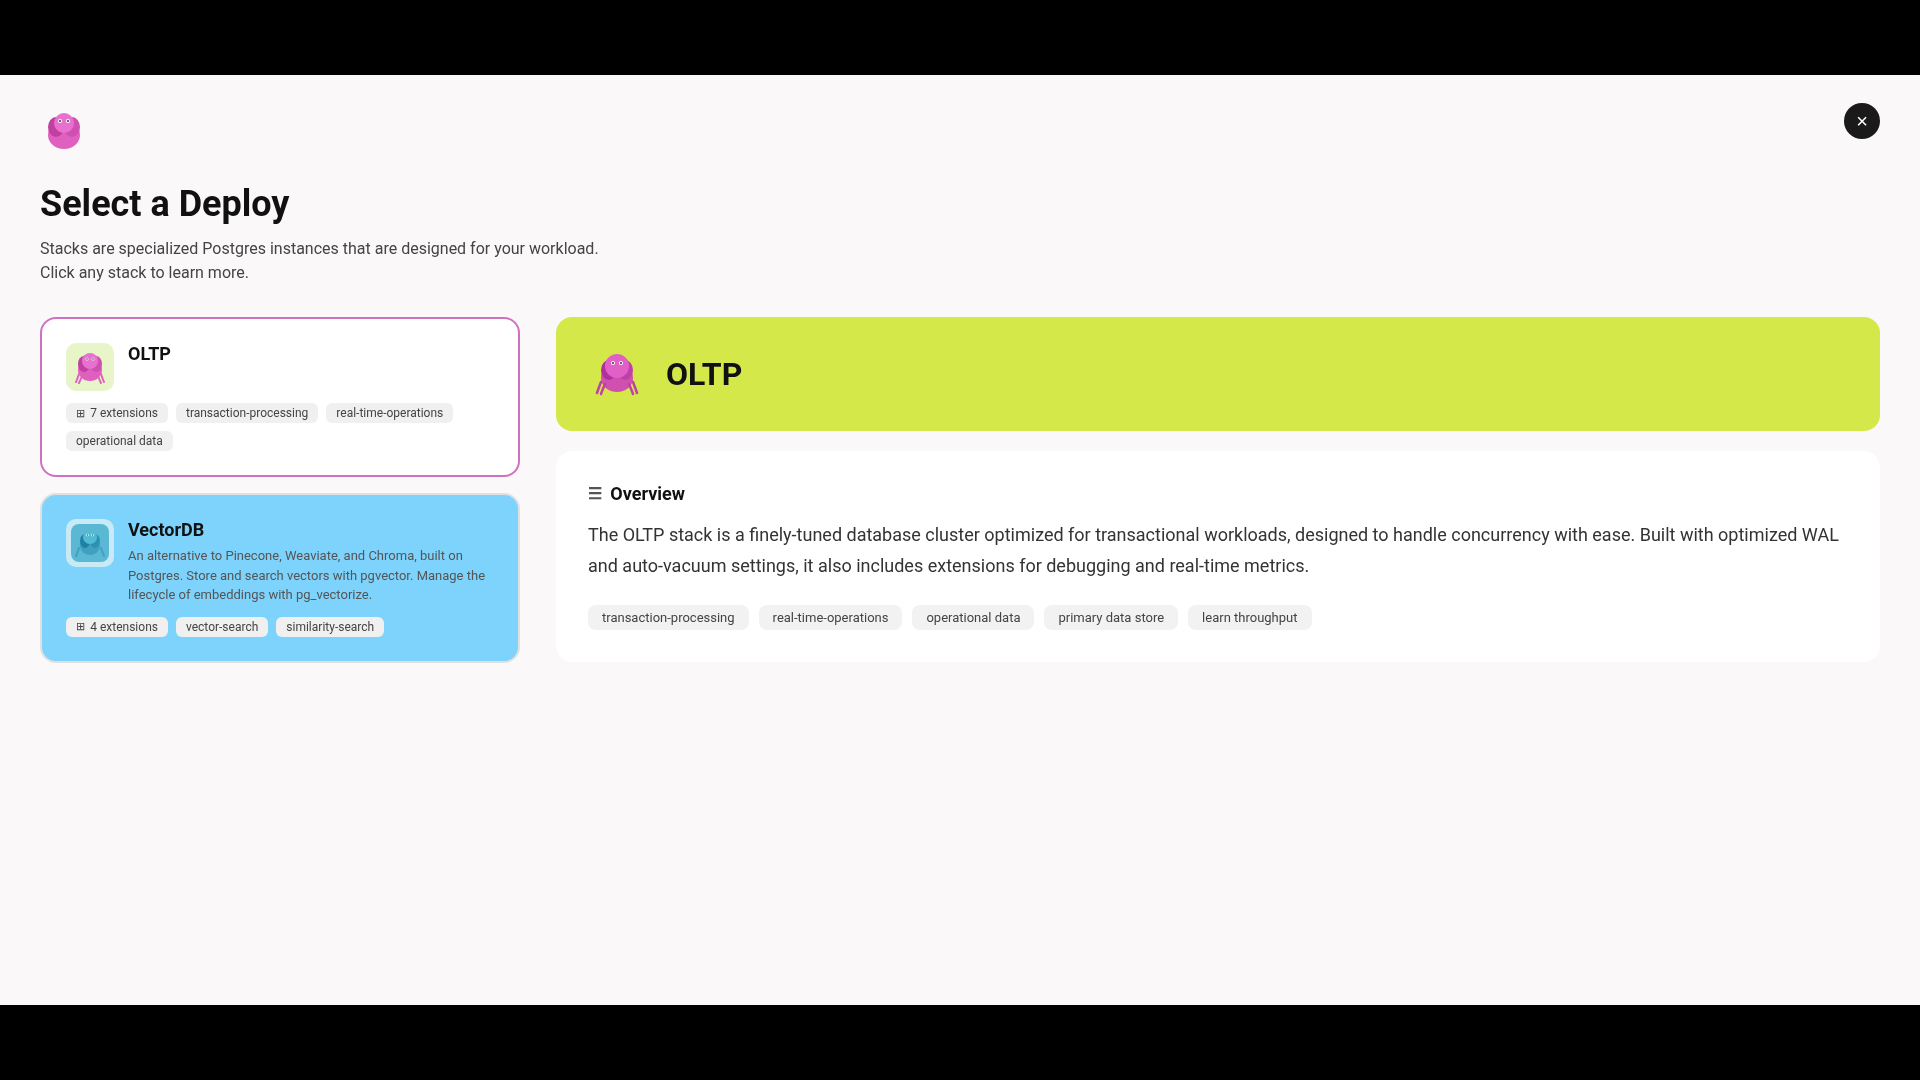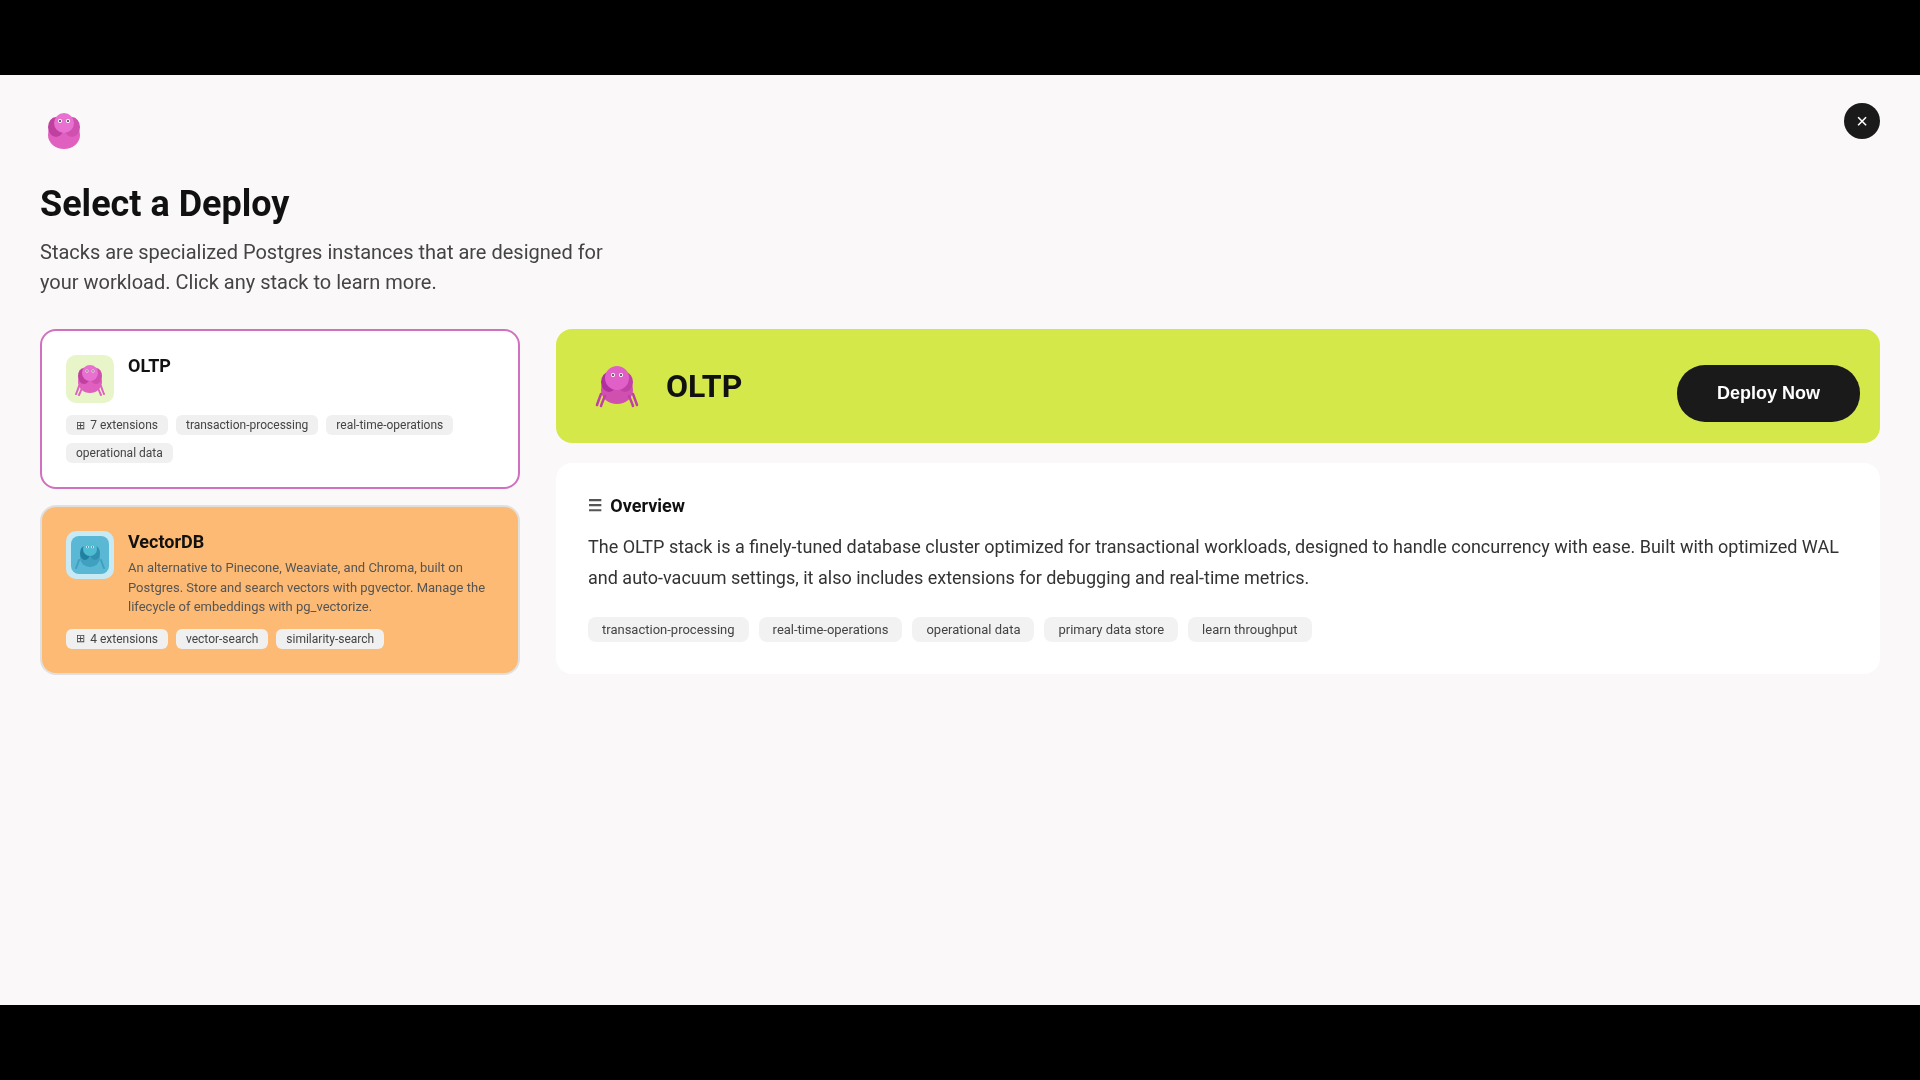--- a/index.html
+++ b/index.html
@@ -50,21 +50,21 @@
     }
 
     .page-title {
       font-size: 36px;
       font-weight: 700;
       color: #111;
       margin-bottom: 12px;
     }
 
     .page-subtitle {
-      font-size: 20px;
+      font-size: 16px;
       color: #444;
       max-width: 580px;
       line-height: 1.5;
       margin-bottom: 32px;
     }
 
     .deploy-btn {
       position: absolute;
       top: 290px;
       right: 60px;
@@ -86,21 +86,21 @@
 
     .stack-list {
       width: 480px;
       flex-shrink: 0;
       display: flex;
       flex-direction: column;
       gap: 16px;
     }
 
     .stack-card {
-      background: #fdba74;
+      background: #7dd3fc;
       border: 2px solid #e0e0e0;
       border-radius: 16px;
       padding: 24px;
       cursor: pointer;
     }
 
     .stack-card.selected {
       border-color: #d070c0;
       background: #fff;
     }
@@ -250,21 +250,20 @@
       <circle cx="28" cy="14" r="1" fill="#333"></circle>
     </svg>
   </div>
 
   <button class="close-btn">×</button>
 
   <h1 class="page-title">Select a Deploy</h1>
 
   <p class="page-subtitle">Stacks are specialized Postgres instances that are designed for your workload. Click any stack to learn more.</p>
 
-  <button class="deploy-btn">Deploy Now</button>
 
   <div class="content-area">
 
     <div class="stack-list">
 
       <div class="stack-card selected">
         <div class="stack-card-header">
           <div class="stack-icon">
             <svg width="38" height="38" viewBox="0 0 38 38">
               <ellipse cx="19" cy="22" rx="12" ry="11" fill="#e060c0"></ellipse>

